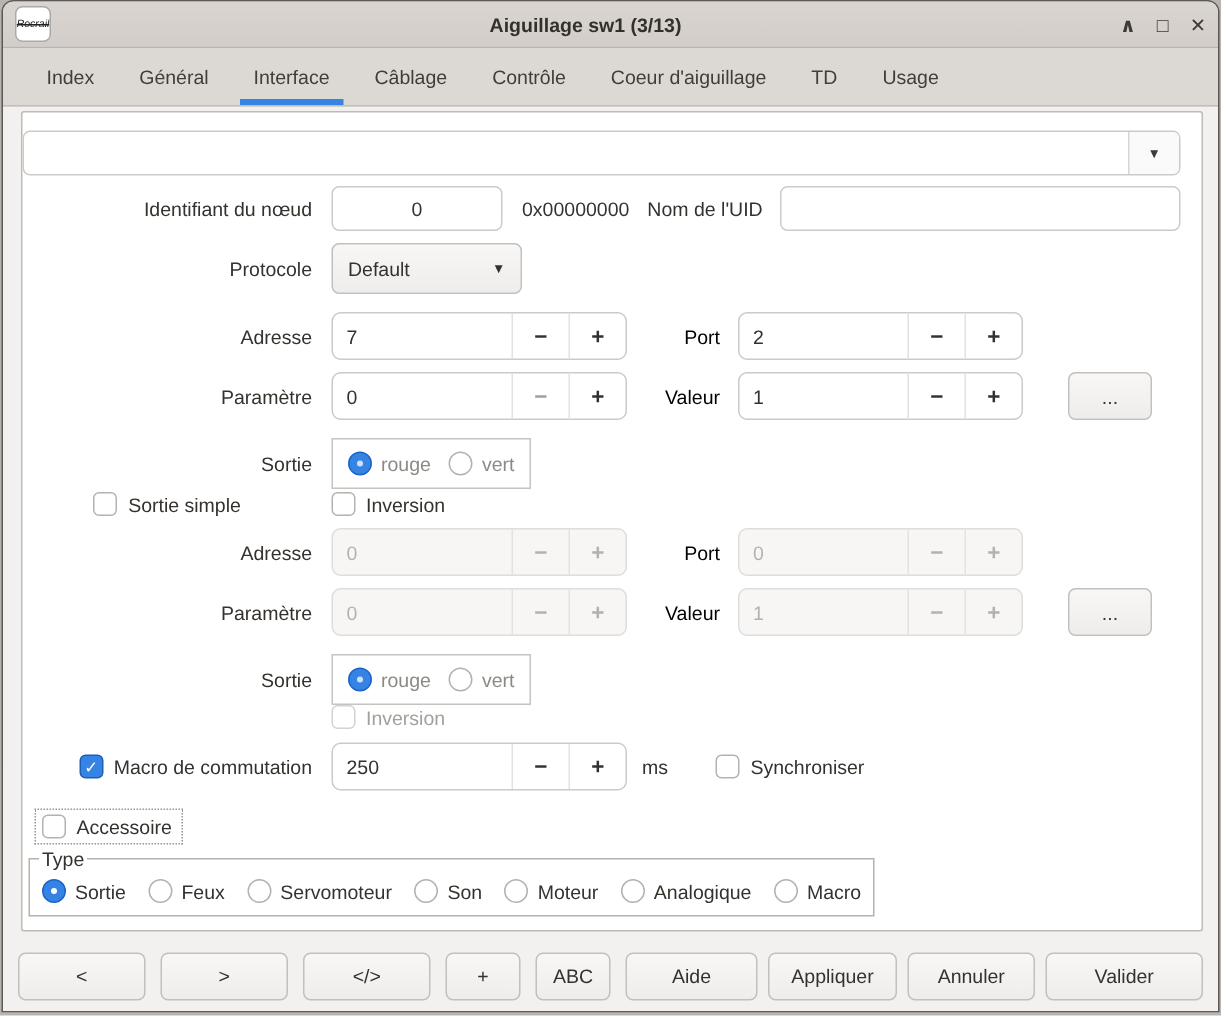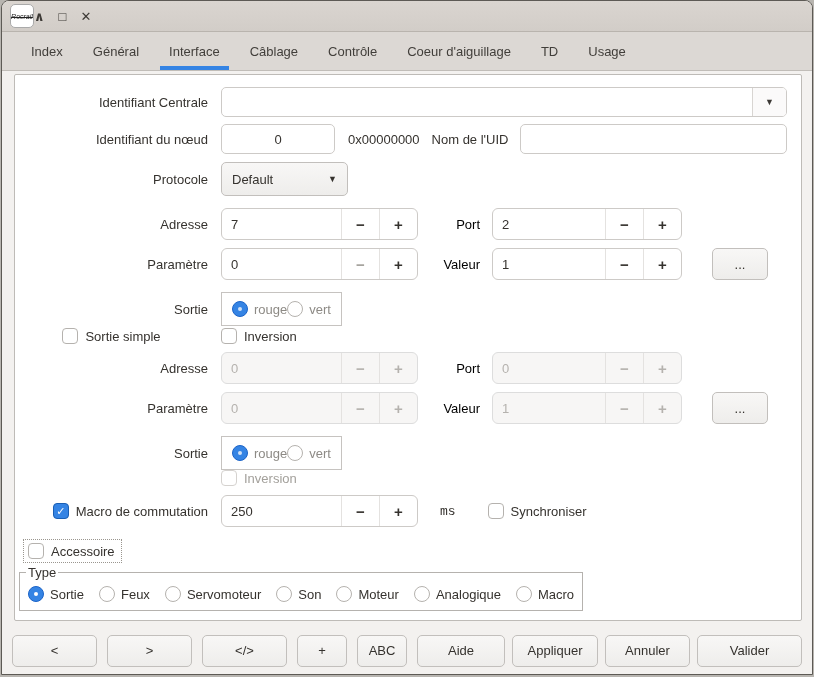--- a/index.html
+++ b/index.html
@@ -50,21 +50,21 @@
   
   .check{display:flex;align-items:center;gap:7px;font-size:13px;color:#35322e;cursor:default;}
   .cbox{width:16px;height:16px;border:1px solid #b5b2ae;border-radius:4px;background:#fff;box-sizing:border-box;
         display:flex;align-items:center;justify-content:center;font-size:11px;color:transparent;}
   .cbox.checked{background:#3584e4;border-color:#1a5fb4;color:#fff;font-weight:bold;}
   .radio{display:flex;align-items:center;gap:6px;cursor:default;}
   .rdot{width:16px;height:16px;border:1px solid #b5b2ae;border-radius:50%;background:#fff;box-sizing:border-box;position:relative;}
   .rdot.sel{background:#3584e4;border-color:#1c64c8;}
   .rdot.sel::after{content:"";position:absolute;left:5px;top:5px;width:4px;height:4px;border-radius:50%;background:#fff;}
   .rdot.sel.soft::after{background:#cfe1f7;}
-  .rgroup{border:1px solid #c6c3c0;display:flex;align-items:center;padding:8px 10px;font-size:13px;}
+  .rgroup{border:1px solid #c6c3c0;display:flex;align-items:center;gap:12px;padding:8px 10px;font-size:13px;}
   .rgroup .rtext{color:#8d8a85;}
   .typebox{border:1px solid #b5b2ae;margin-left:4px;width:552px;padding:6px 8px 8px;box-sizing:border-box;}
   .typebox legend{font-size:13px;color:#35322e;padding:0 2px;margin-left:-2px;}
   .typebox .inner{display:flex;align-items:center;gap:15px;font-size:13px;color:#35322e;}
   .accwrap{display:inline-flex;border:1px dotted #9a968f;padding:3px 6px 3px 4px;margin-left:8px;}
   
   .footer{flex:0 0 47px;display:flex;align-items:center;padding:0 10px;gap:10px;background:#f3f1ef;}
   .footer .b1{width:85px;} .footer .b2{width:50px;}
   .rightbtns{margin-left:auto;display:flex;gap:7px;}
   .rightbtns .aide{width:88px;} .rightbtns .appliquer{width:86px;}
@@ -74,20 +74,21 @@
 </style>
 </head>
 <body>
 
 <div class="window">
 
   <div class="titlebar">
     <div class="appicon">
         <span>Rocrail</span>
       </div>
+    <div class="title">Aiguillage sw1 (3/13)</div>
     <div class="winbtns">
       <span class="winbtn">∧</span>
       <span class="winbtn">□</span>
       <span class="winbtn">✕</span>
     </div>
   </div>
 
   <div class="tabbar">
     <div class="tab">Index</div>
     <div class="tab">Général</div>
@@ -96,21 +97,20 @@
     <div class="tab">Contrôle</div>
     <div class="tab">Coeur d'aiguillage</div>
     <div class="tab">TD</div>
     <div class="tab">Usage</div>
   </div>
 
   <div class="content">
     <div class="panel">
 
       <div class="row">
-        <div class="lbl">Identifiant Centrale</div>
         <div class="inputbox combo flex1">
           <span class="cval"></span>
           <span class="arrowseg">▼</span>
         </div>
       </div>
 
       <div class="row mb8">
         <div class="lbl">Identifiant du nœud</div>
         <div class="inputbox" style="width:114px;justify-content:center;">
           <span>0</span>
@@ -246,21 +246,21 @@
           <label class="check">
             <span class="cbox checked">✓</span>
             <span>Macro de commutation</span>
           </label>
         </div>
         <div class="spin">
           <span class="sval">250</span>
           <span class="sbtn">−</span>
           <span class="sbtn">+</span>
         </div>
-        <span class="plain" style="margin-left:22px;font-family:Liberation Mono, monospace;">ms</span>
+        <span class="plain" style="margin-left:10px;">ms</span>
         <label class="check" style="margin-left:32px;">
           <span class="cbox"></span>
           <span>Synchroniser</span>
         </label>
       </div>
 
       <div class="row mb2">
         <div class="accwrap">
           <label class="check">
             <span class="cbox"></span>

